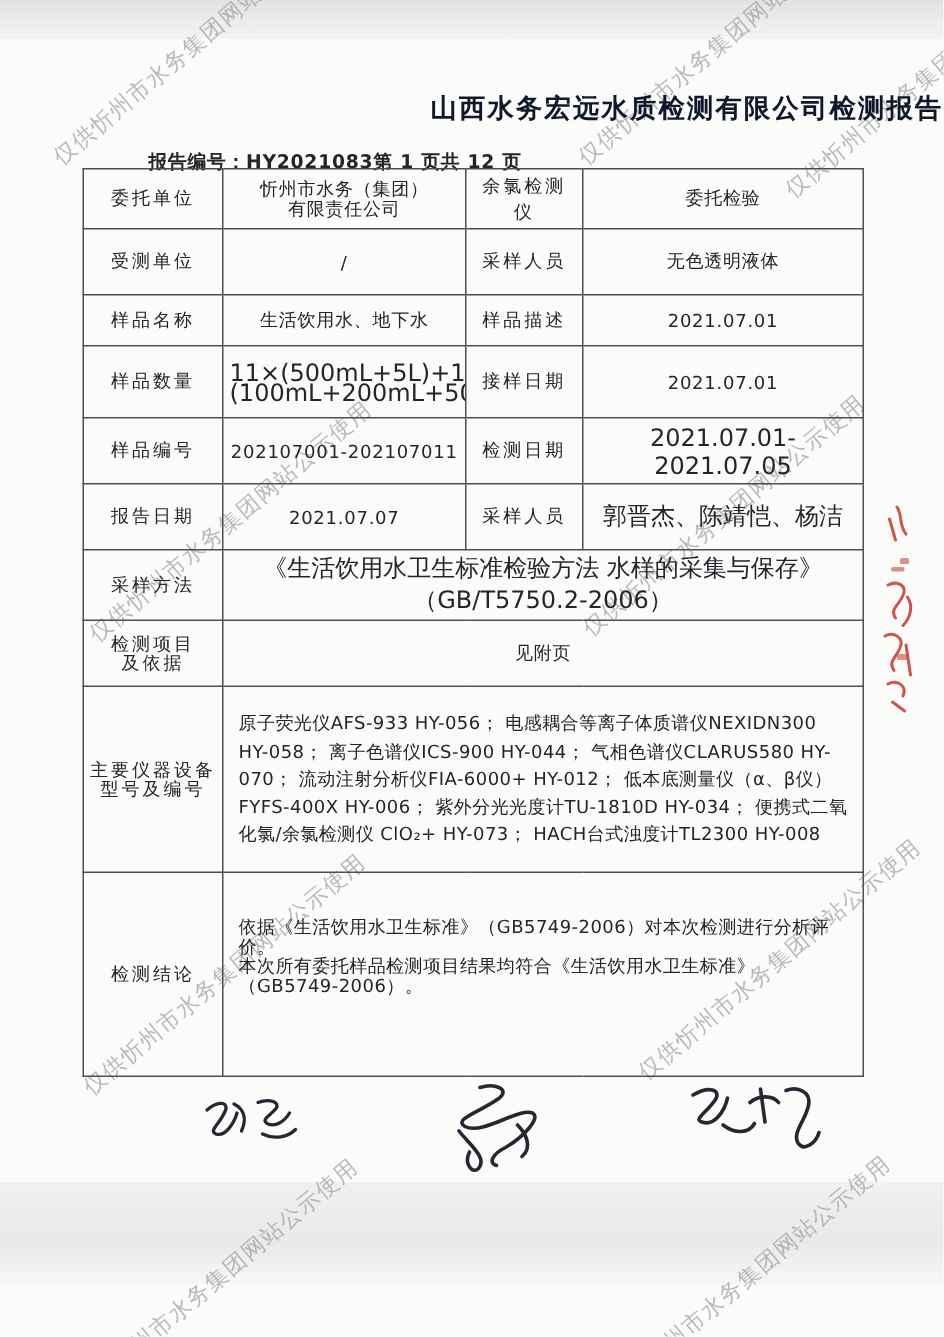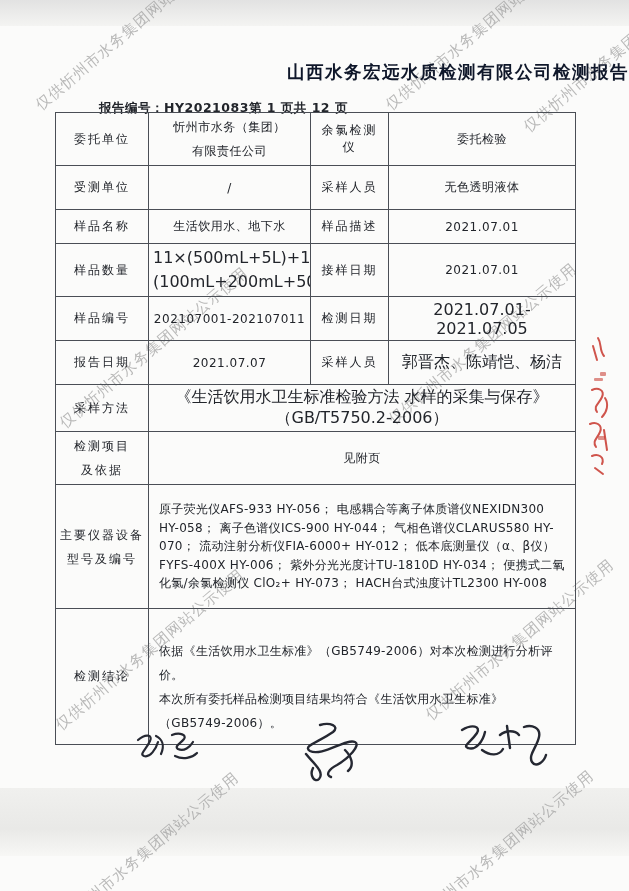--- a/index.html
+++ b/index.html
@@ -28,21 +28,21 @@
     display:flex;align-items:baseline;
     font-size:12.5px;font-weight:700;letter-spacing:.5px;margin-left:44px;
   }
   .tablewrap{position:absolute;left:55px;top:112px;width:520px;}
   table{border-collapse:collapse;table-layout:fixed;width:520px;}
   td{border:1px solid #4a4e55;font-size:12px;vertical-align:middle;
      overflow:hidden;padding:2px 4px;}
   .lbl{text-align:center;letter-spacing:2px;}
   .val{text-align:center;letter-spacing:.5px;}
   .valL{text-align:left;padding:4px 10px;line-height:18.5px;letter-spacing:.3px;}
-  .pre{white-space:pre-line;line-height:24px;}
+  .pre{white-space:pre-line;line-height:13px;}
   .small{font-size:16px;letter-spacing:0;}
   .topalign{vertical-align:top;padding-top:30px;}
   .sigtable{margin-top:-1px;}
   .sig-overlay{position:absolute;pointer-events:none;}
   .stamp{position:absolute;left:584px;top:332px;width:26px;height:148px;}
 </style>
 </head>
 <body>
 
 <div class="band-top"></div>

